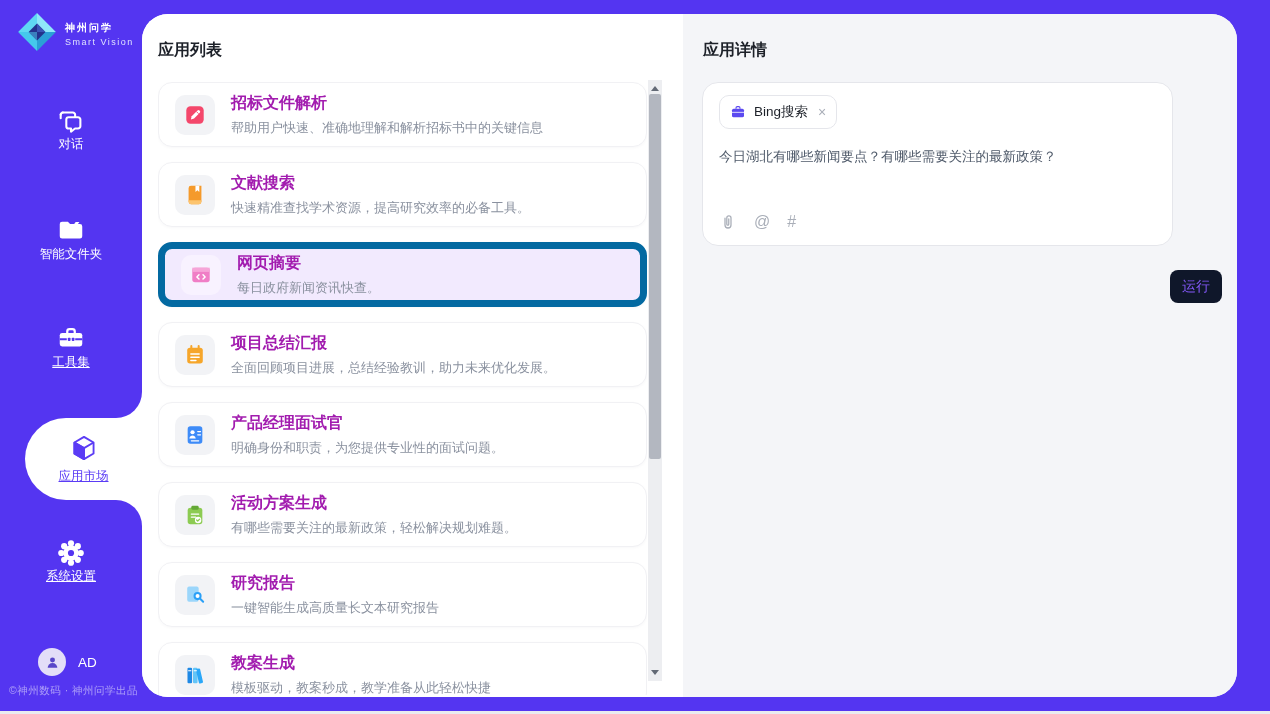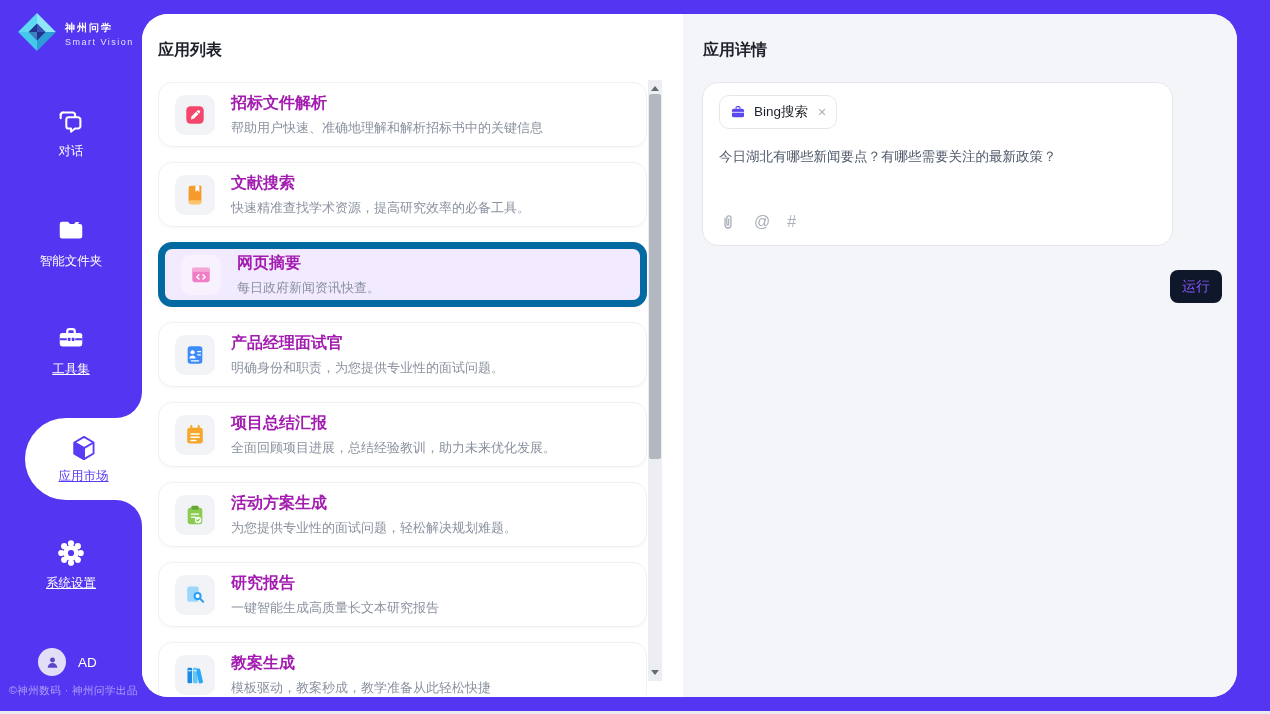--- a/index.html
+++ b/index.html
@@ -11,21 +11,21 @@
   }
   .bottom-edge{position:absolute;left:0;right:0;bottom:0;height:3px;background:#E9EBF0;}
 
   
   .sidebar{position:absolute;left:0;top:0;width:142px;height:714px;}
   .brand{position:absolute;left:16px;top:11px;display:flex;align-items:center;gap:7px;}
   .brand svg{width:42px;height:42px;flex:none;}
   .brand-name{font-size:10px;font-weight:bold;color:#fff;letter-spacing:2px;white-space:nowrap;}
   .brand-sub{font-size:9px;color:#DfE3FF;letter-spacing:1.5px;margin-top:2px;}
 
-  .nav-item{position:absolute;left:0;width:142px;display:flex;flex-direction:column;align-items:center;gap:7px;cursor:pointer;}
+  .nav-item{position:absolute;left:0;width:142px;display:flex;flex-direction:column;align-items:center;cursor:pointer;}
   .nav-item .nav-ic{width:30px;height:30px;display:flex;align-items:center;justify-content:center;}
   .nav-item .nav-ic svg{width:30px;height:30px;}
   .nav-label{font-size:12.5px;color:#fff;}
   .nav-label.u{text-decoration:underline;}
   #nav .nav-item:nth-child(1){top:106px;}
   #nav .nav-item:nth-child(2){top:216px;}
   #nav .nav-item:nth-child(3){top:324px;justify-content:center;}
   #nav .nav-item:nth-child(4){top:418px;}
   #nav .nav-item:nth-child(5){top:538px;}
   .nav-item.active{left:25px;width:117px;height:82px;background:#fff;border-radius:41px 0 0 41px;justify-content:center;gap:5px;}
@@ -219,57 +219,57 @@
             </svg>
           </span>
           <div class="card-text">
             <div class="card-title">网页摘要</div>
             <div class="card-desc">每日政府新闻资讯快查。</div>
           </div>
         </div>
         <div class="card">
           <span class="card-icon">
             <svg viewBox="0 0 24 24">
+              <rect x="3.5" y="4.2" width="17" height="17" rx="3" fill="#F6A62A"></rect>
+              <path d="M8 2.3v4M16 2.3v4" stroke="#F6A62A" stroke-width="2.2" stroke-linecap="round"></path>
+              <path d="M7.5 11h9M7.5 14.5h9M7.5 18h5.5" stroke="#fff" stroke-width="1.6" stroke-linecap="round"></path>
+            </svg>
+          </span>
+          <div class="card-text">
+            <div class="card-title">项目总结汇报</div>
+            <div class="card-desc">全面回顾项目进展，总结经验教训，助力未来优化发展。</div>
+          </div>
+        </div>
+        <div class="card">
+          <span class="card-icon">
+            <svg viewBox="0 0 24 24">
               <rect x="4" y="2.5" width="16" height="19" rx="3" fill="#3D8BF8"></rect>
               <circle cx="9.3" cy="9" r="2.3" fill="#fff"></circle>
               <path d="M5.8 15.8c.5-2.2 1.8-3.2 3.5-3.2s3 1 3.5 3.2z" fill="#fff"></path>
               <path d="M15 8.3h3m-3 3.5h3M8 18.3h8" stroke="#fff" stroke-width="1.4" stroke-linecap="round"></path>
             </svg>
           </span>
           <div class="card-text">
             <div class="card-title">产品经理面试官</div>
             <div class="card-desc">明确身份和职责，为您提供专业性的面试问题。</div>
-          </div>
-        </div>
-        <div class="card">
-          <span class="card-icon">
-            <svg viewBox="0 0 24 24">
-              <rect x="3.5" y="4.2" width="17" height="17" rx="3" fill="#F6A62A"></rect>
-              <path d="M8 2.3v4M16 2.3v4" stroke="#F6A62A" stroke-width="2.2" stroke-linecap="round"></path>
-              <path d="M7.5 11h9M7.5 14.5h9M7.5 18h5.5" stroke="#fff" stroke-width="1.6" stroke-linecap="round"></path>
-            </svg>
-          </span>
-          <div class="card-text">
-            <div class="card-title">项目总结汇报</div>
-            <div class="card-desc">全面回顾项目进展，总结经验教训，助力未来优化发展。</div>
           </div>
         </div>
         <div class="card">
           <span class="card-icon">
             <svg viewBox="0 0 24 24">
               <rect x="4" y="4" width="16" height="18" rx="3" fill="#8CCB52"></rect>
               <rect x="8" y="2" width="8" height="4.2" rx="1.5" fill="#64A836"></rect>
               <path d="M8 11h8M8 14.3h4.6" stroke="#fff" stroke-width="1.5" stroke-linecap="round"></path>
               <circle cx="15.4" cy="17.4" r="3.5" fill="#fff"></circle>
               <path d="M13.8 17.4l1.2 1.2 2.1-2.1" stroke="#8CCB52" stroke-width="1.4" fill="none" stroke-linecap="round" stroke-linejoin="round"></path>
             </svg>
           </span>
           <div class="card-text">
             <div class="card-title">活动方案生成</div>
-            <div class="card-desc">为您提供专业性的面试问题，轻松解决规划难题。</div>
+            <div class="card-desc">有哪些需要关注的最新政策，轻松解决规划难题。</div>
           </div>
         </div>
         <div class="card">
           <span class="card-icon">
             <svg viewBox="0 0 24 24">
               <rect x="3.5" y="2.8" width="12.5" height="16.5" rx="2" fill="#9BD6FB"></rect>
               <circle cx="14.8" cy="13.2" r="4.4" fill="#2AA0F7"></circle>
               <circle cx="14.8" cy="13.2" r="2.2" fill="#fff"></circle>
               <path d="M17.9 16.3l3 3" stroke="#2AA0F7" stroke-width="2.2" stroke-linecap="round"></path>
             </svg>

